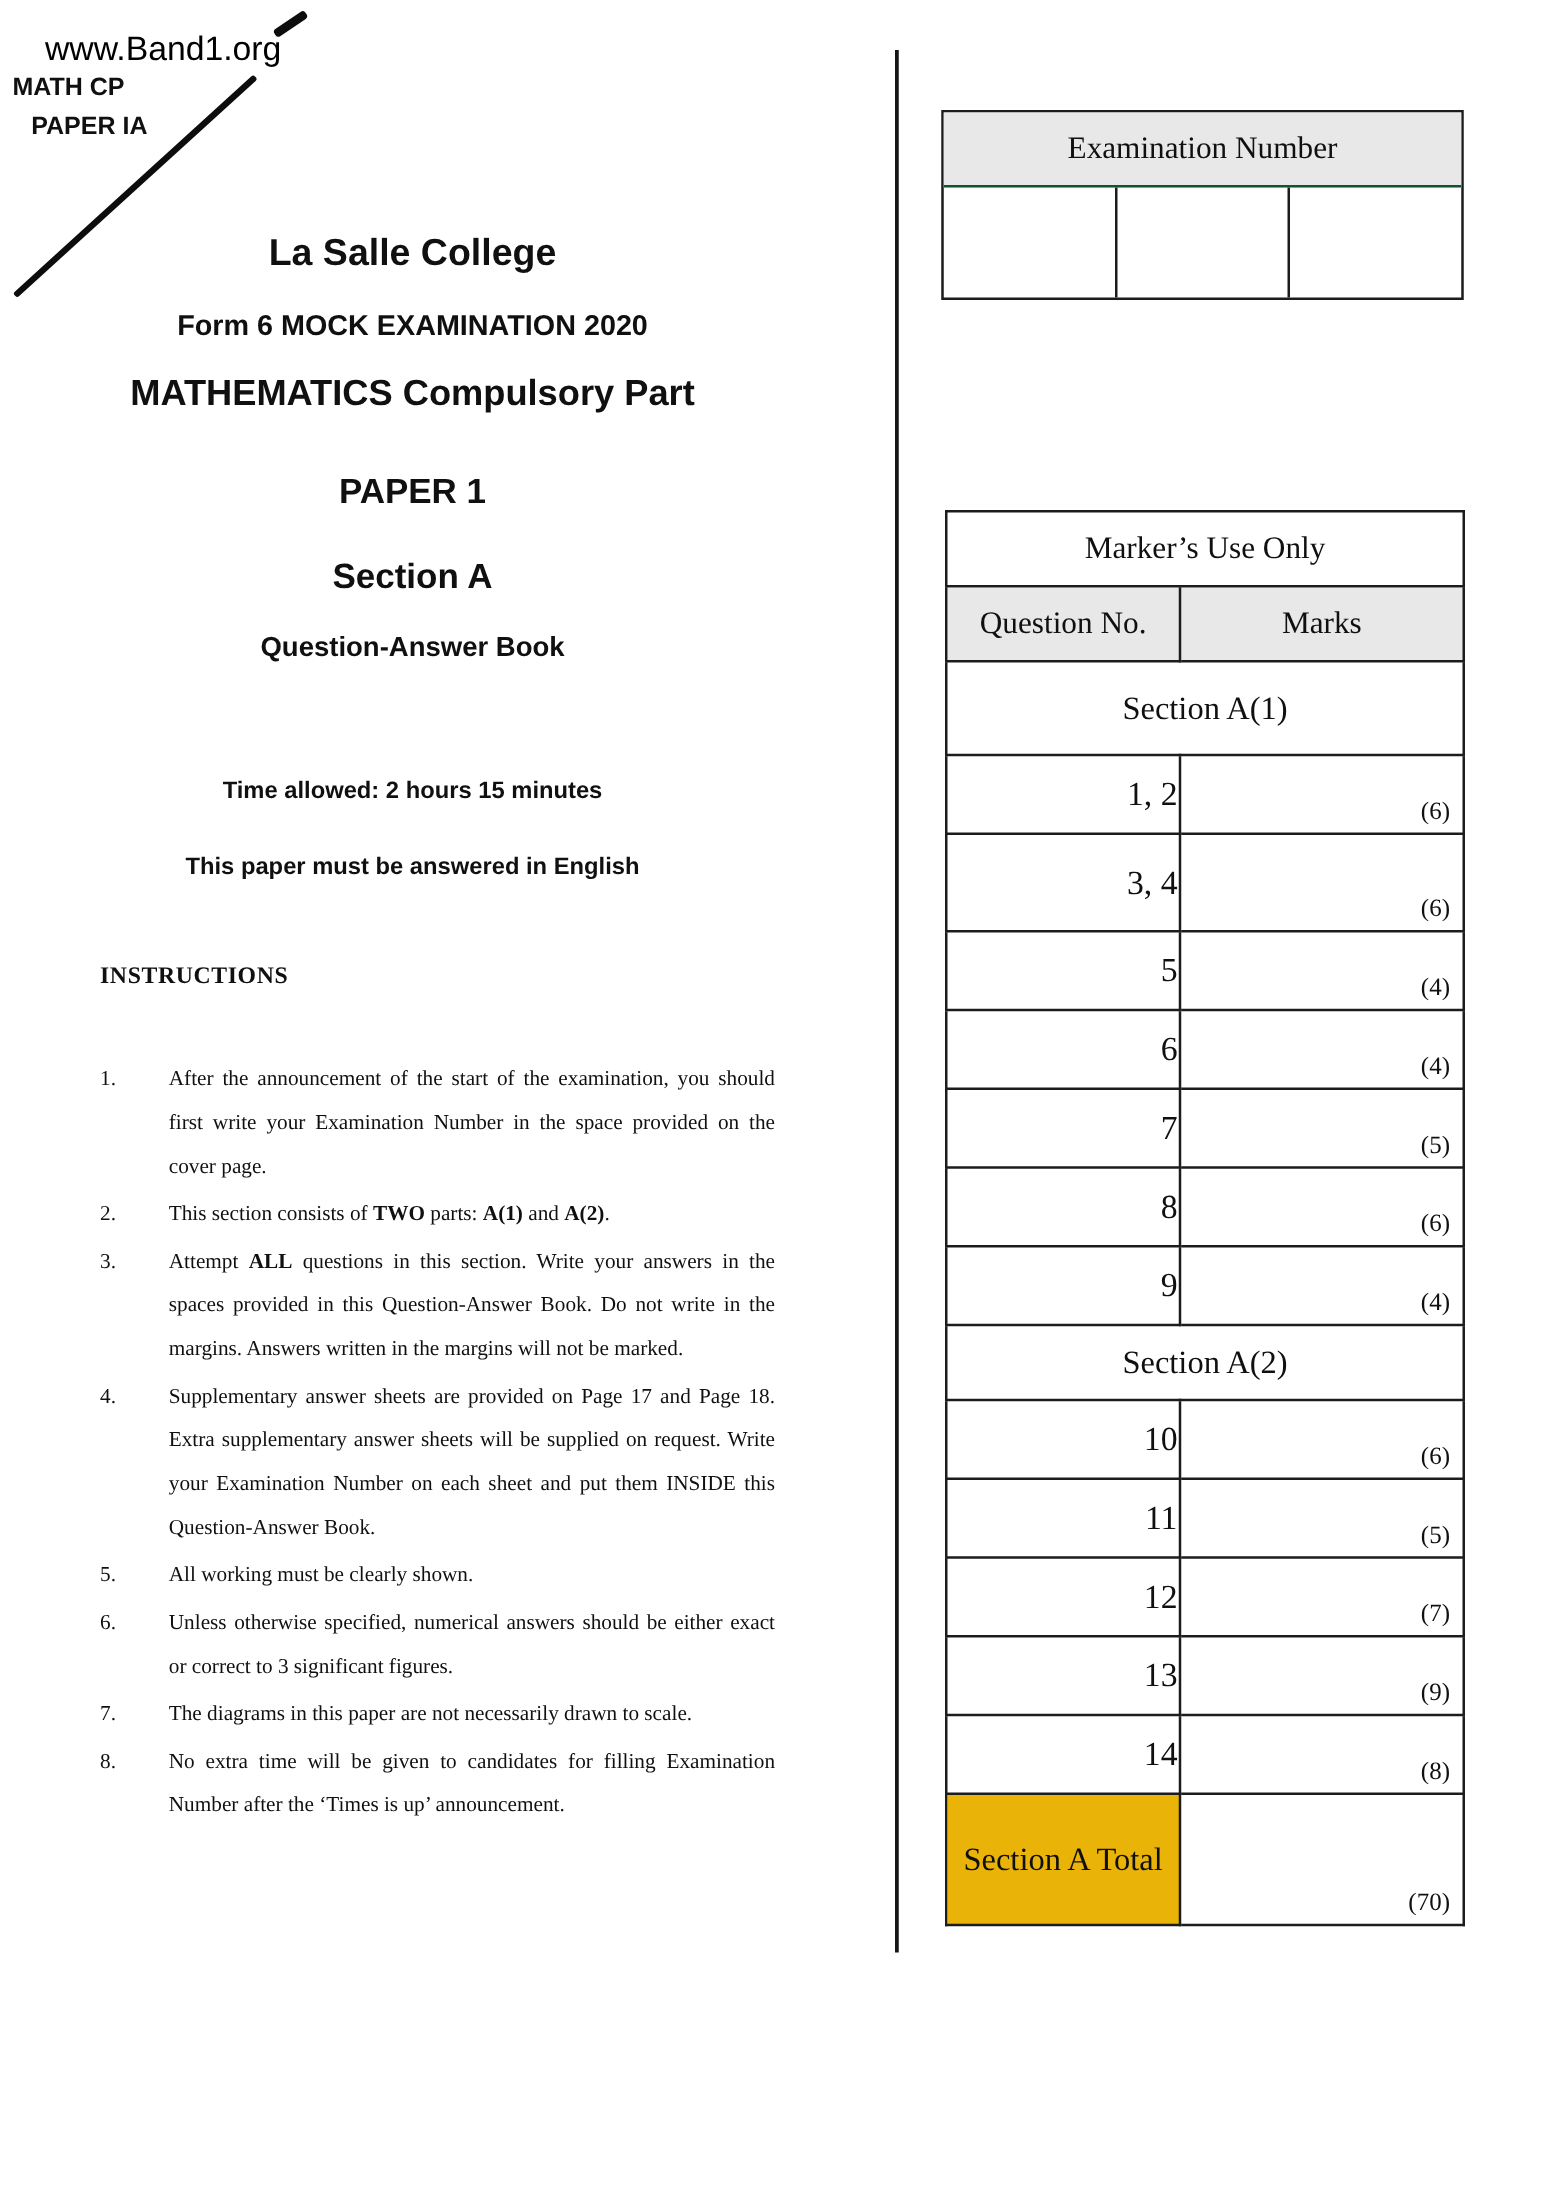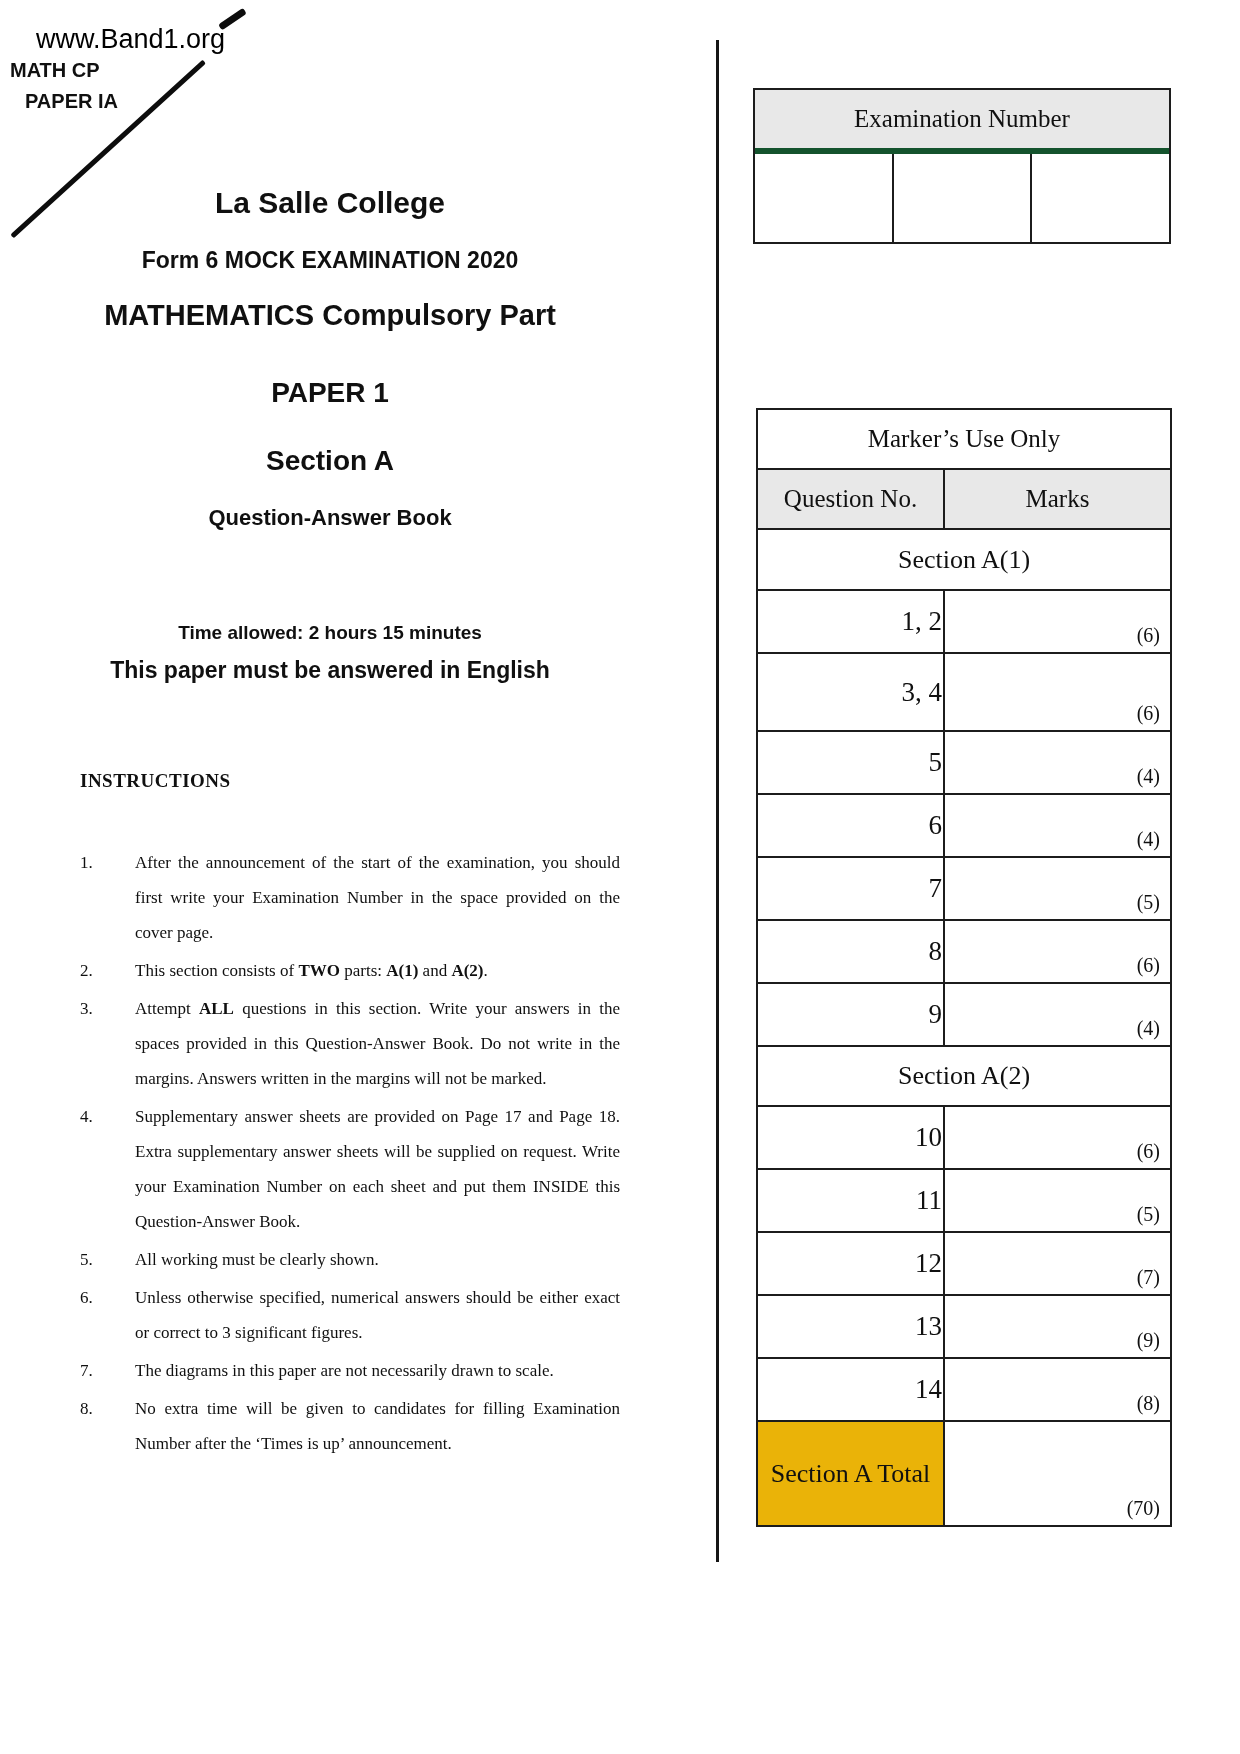--- a/index.html
+++ b/index.html
@@ -23,34 +23,34 @@
   
   .ttl { position:absolute; left:40px; width:580px; text-align:center;
          font-family:"Liberation Sans",sans-serif; font-weight:bold; white-space:nowrap; }
   .t-school   { top:186px; font-size:30px; }
   .t-exam     { top:247px; font-size:23px; }
   .t-subject  { top:299px; font-size:29px; }
   .t-paper    { top:377px; font-size:28px; }
   .t-section  { top:445px; font-size:28px; }
   .t-book     { top:505px; font-size:22px; }
   .t-time     { top:622px; font-size:19px; }
-  .t-english  { top:657px; font-size:23px; }
+  .t-english  { top:683px; font-size:19px; }
   
   .ins-heading { position:absolute; left:80px; top:770px; font-weight:bold; font-size:19px; letter-spacing:0.5px; }
   .ins-list { position:absolute; left:80px; top:845px; width:540px; }
   .ins-item { display:flex; margin-bottom:3px; }
   .ins-num  { width:55px; flex:0 0 55px; font-size:17px; line-height:35px; }
   .ins-text { width:485px; font-size:17px; line-height:35px; text-align:justify; }
   .ins-text b { font-weight:bold; }
   
   .v-divider { position:absolute; left:716px; top:40px; width:3px; height:1522px; background:#151515; }
   
   .exam-box { position:absolute; left:753px; top:88px; width:414px; border:2px solid #1c1c1c; }
   .exam-box-header {
-    height:58px; background:#e8e8e8; border-bottom:6px solid #14532d;
+    height:58px; background:#e8e8e8; border-bottom:2px solid #14532d;
     display:flex; align-items:center; justify-content:center; font-size:25px;
   }
   .exam-box-cells { display:flex; height:88px; }
   .exam-cell { flex:1 1 0; }
   .exam-cell + .exam-cell { border-left:2px solid #1c1c1c; }
   
   .marker-table {
     position:absolute; left:756px; top:408px; width:414px;
     border-collapse:collapse; table-layout:fixed;
     font-family:"Liberation Serif","DejaVu Serif",serif; color:#101010;
@@ -136,21 +136,21 @@
         <col style="width:227px">
       </colgroup>
     <tbody>
         <tr style="height: 60px;">
           <td class="mt-title" colspan="2">Marker’s Use Only</td>
         </tr>
         <tr style="height: 60px;">
           <td class="mt-colhead">Question No.</td>
           <td class="mt-colhead">Marks</td>
         </tr>
-        <tr style="height: 61px;">
+        <tr style="height: 75px;">
           <td class="mt-section" colspan="2">Section A(1)</td>
         </tr>
         <tr style="height: 63px;">
           <td class="mt-q">1, 2</td>
           <td class="mt-marks">(6)</td>
         </tr>
         <tr style="height: 78px;">
           <td class="mt-q">3, 4</td>
           <td class="mt-marks">(6)</td>
         </tr>

